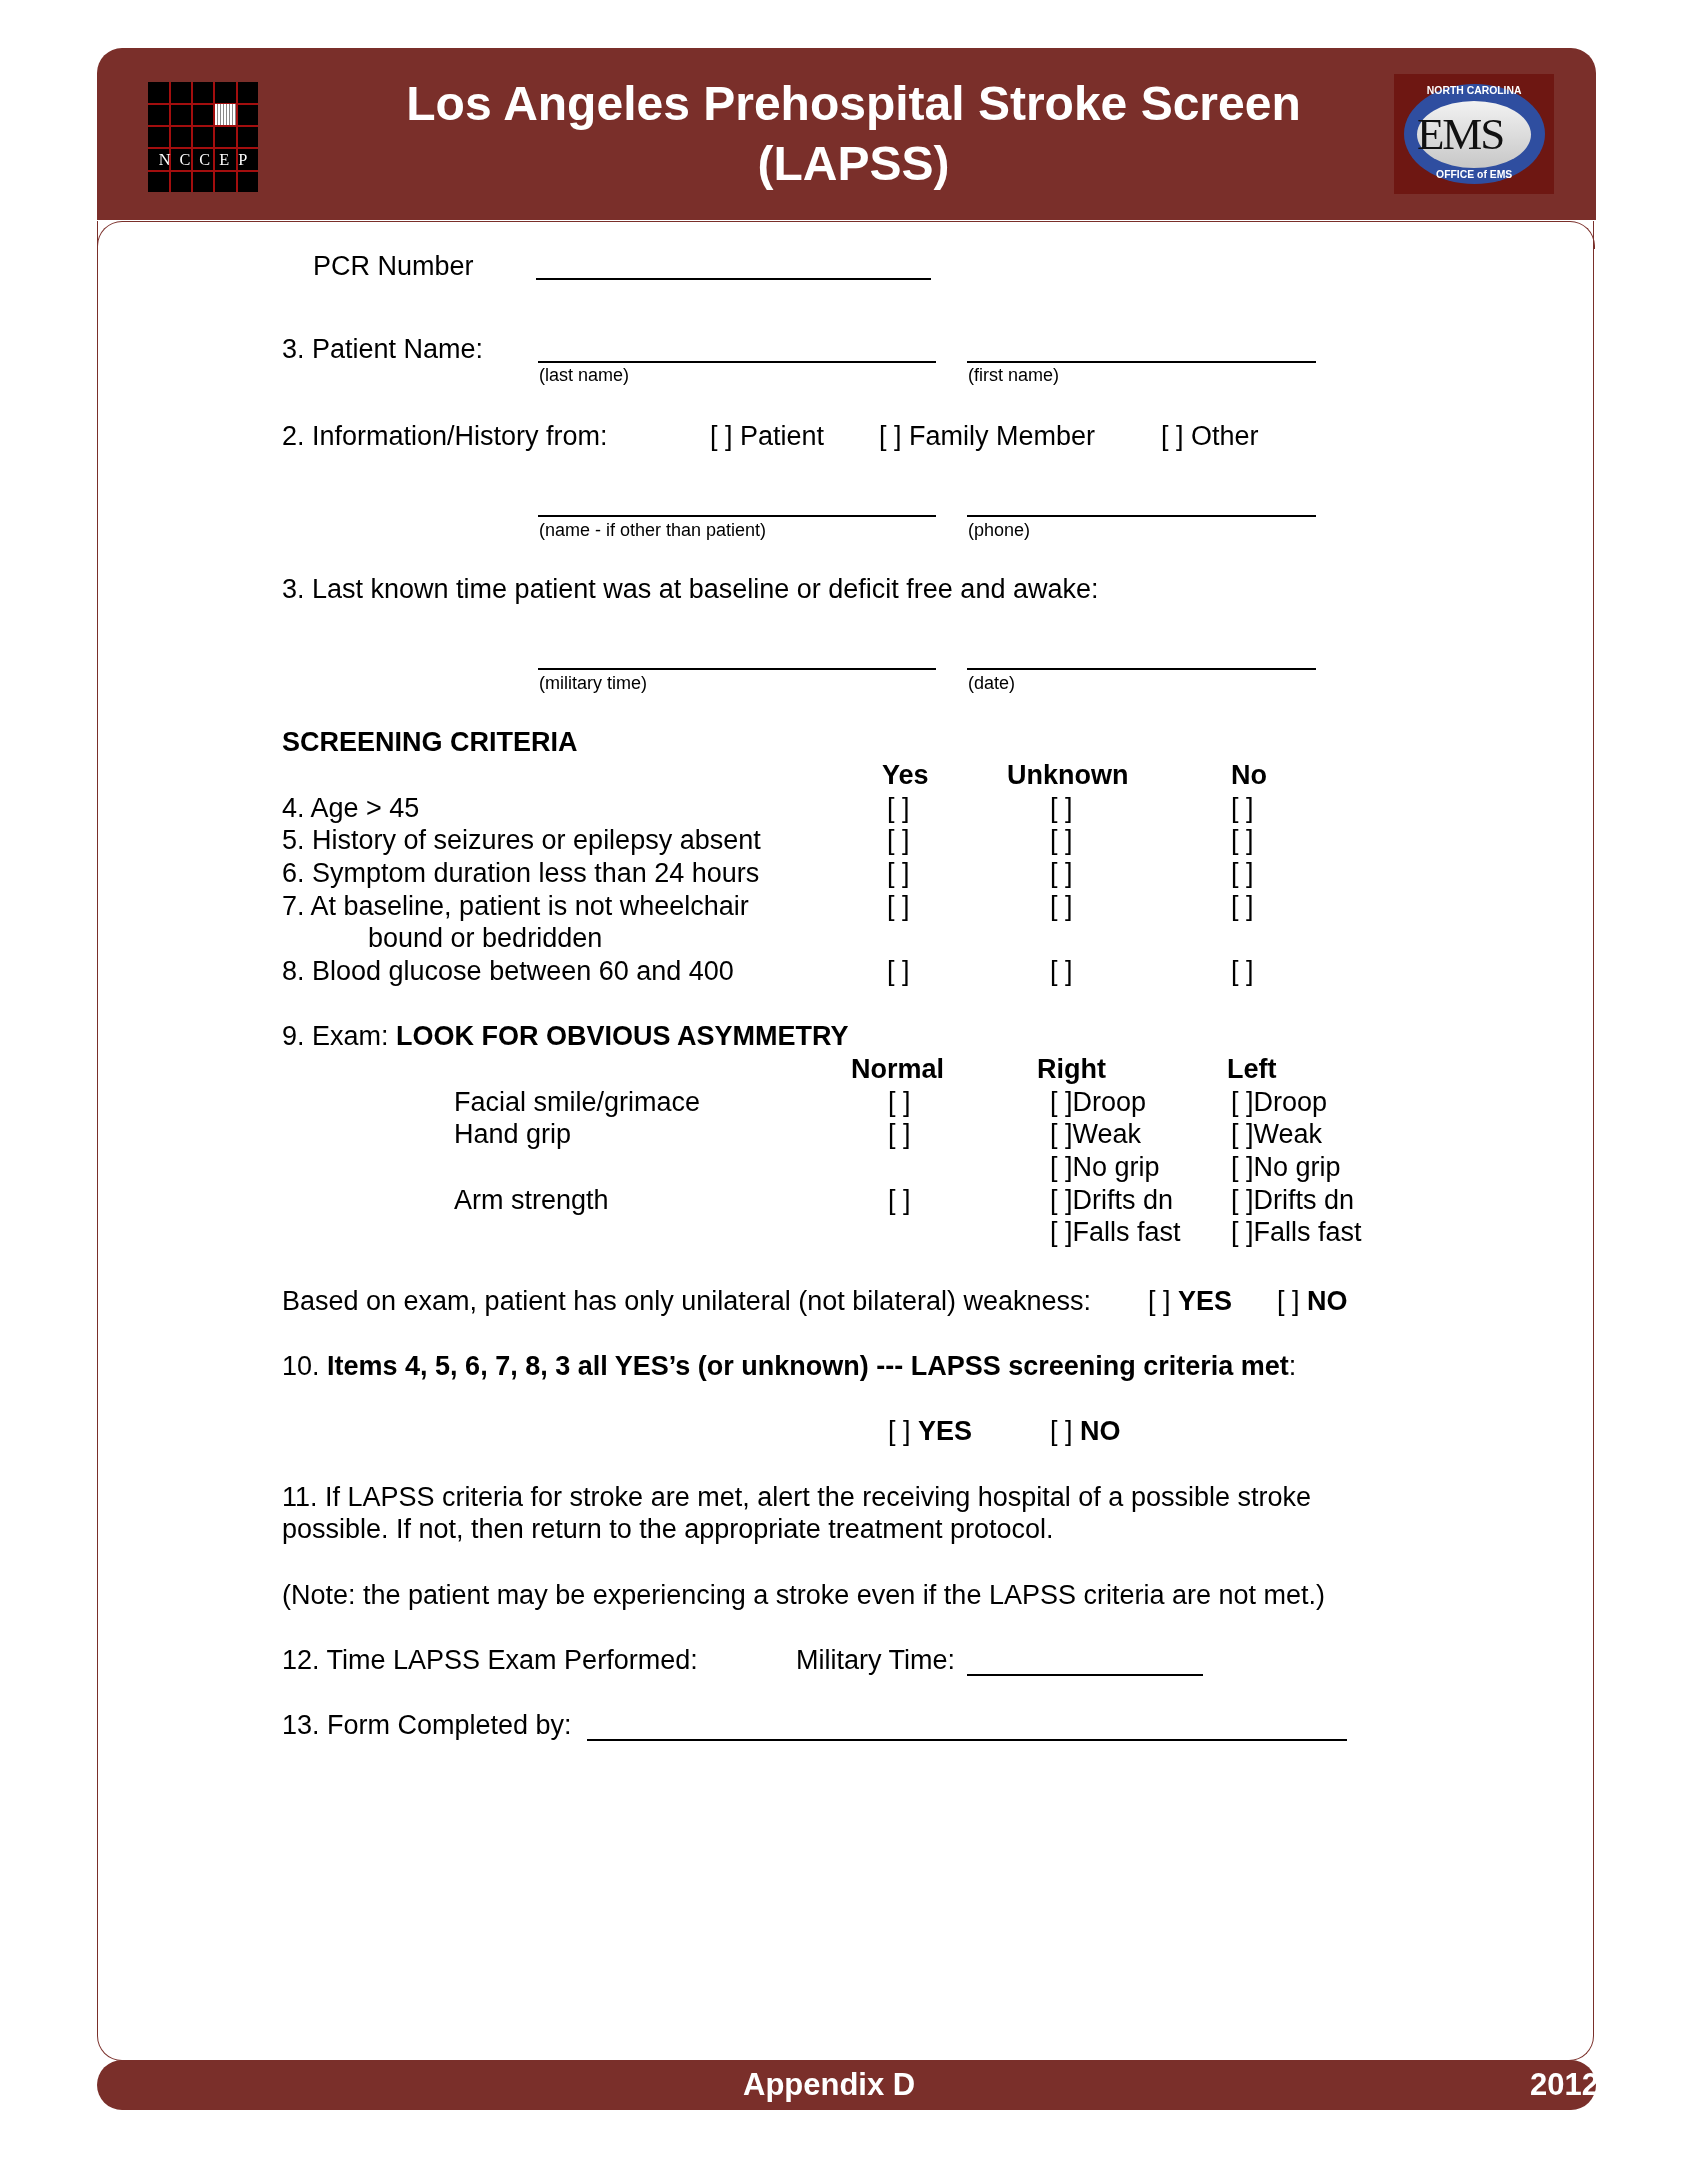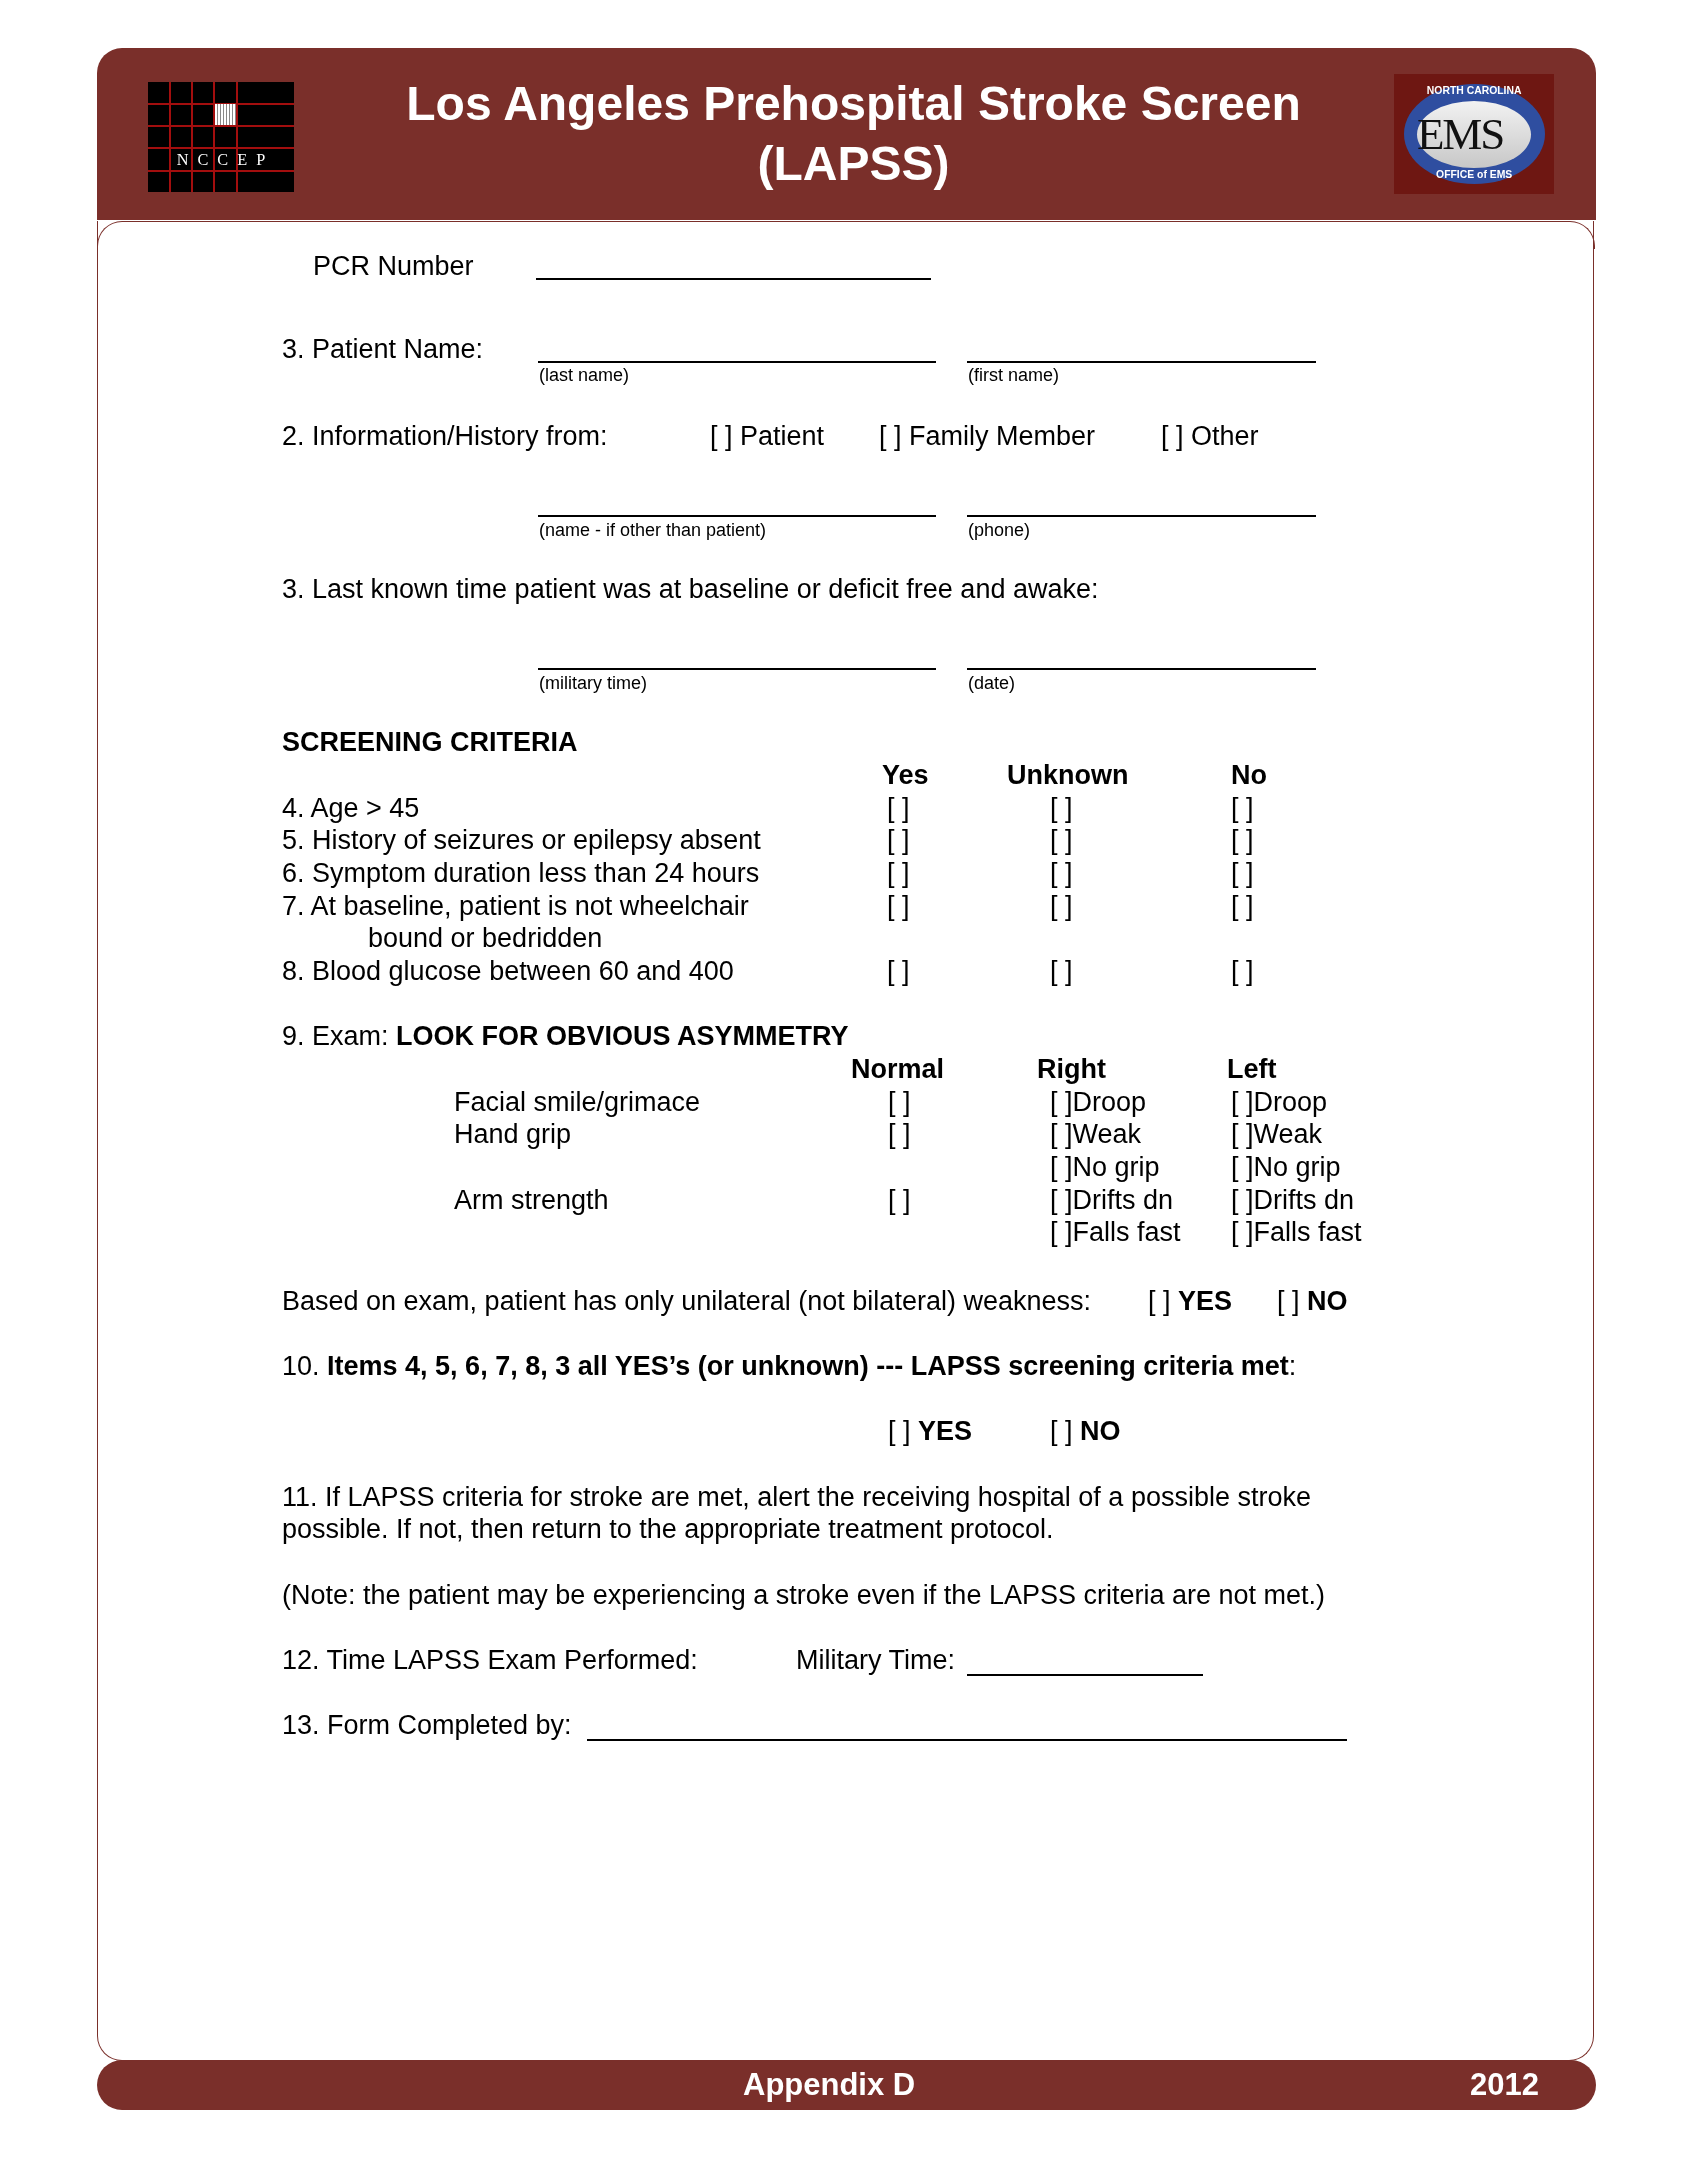--- a/index.html
+++ b/index.html
@@ -8,21 +8,21 @@
   .abs { position:absolute; }
   #header { left:97px; top:48px; width:1499px; height:172px; background:#7a2f2a;
             border-radius:25px 25px 0 0; }
   #body-frame { left:97px; top:221px; width:1497px; height:1840px;
             border:1.5px solid #7a2f2a; border-top:none; border-radius:0 0 25px 25px; box-sizing:border-box; background:#fff; }
   #body-frame::before { content:""; position:absolute; left:-1.5px; right:-1.5px; top:0; height:27px;
             border-top:1.5px solid #7a2f2a; border-left:1.5px solid #7a2f2a; border-right:1.5px solid #7a2f2a;
             border-radius:25px 25px 0 0; }
   #footer { left:97px; top:2060px; width:1499px; height:50px; background:#7a2f2a; border-radius:25px; }
   .title { color:#fff; font-weight:bold; font-size:48px; text-align:center; left:319px; width:1069px; line-height:59px; }
-  #nccep-logo { left:148px; top:82px; width:110px; height:110px; background:#000;padding-left:36px; }
+  #nccep-logo { left:148px; top:82px; width:110px; height:110px; background:#000; }
   .grid-v { position:absolute; top:0; width:1.5px; height:100%; background:#a30e0e; }
   .grid-h { position:absolute; left:0; height:1.5px; width:100%; background:#a30e0e; }
   #nccep-text { position:absolute; left:0; width:100%; top:68px; text-align:center; color:#fff;
             font-family:"Liberation Serif", serif; font-size:16.3px; letter-spacing:9px; padding-left:4.5px; }
   #nccep-mark { position:absolute; left:67px; top:22px; width:21px; height:21px;
             background:repeating-linear-gradient(90deg,#fff 0 2.2px,#888 2.2px 3px),#fff; }
   #ems-logo { left:1394px; top:74px; width:160px; height:120px; background:#6e1712; }
   #ems-oval { position:absolute; left:9.7px; top:10.4px; width:141px; height:100px; border-radius:50%;
             background:#2f4ea0; }
   #ems-inner { position:absolute; left:13.4px; top:16.3px; width:114px; height:67px; border-radius:50%;
@@ -154,14 +154,14 @@
 
 <div class="t" style="left:282px;top:1644px">12. Time LAPSS Exam Performed:</div>
 <div class="t" style="left:796px;top:1644px">Military Time:</div>
 <div class="line" style="left:967px;top:1674px;width:236px"></div>
 
 <div class="t" style="left:282px;top:1709px">13. Form Completed by:</div>
 <div class="line" style="left:587px;top:1739px;width:760px"></div>
 
 <div id="footer" class="abs"></div>
 <div class="ft" style="left:743px">Appendix D</div>
-<div class="ft" style="left:1470px">2012</div>
+<div class="ft" style="left:1530px">2012</div>
 
 
 </body></html>

